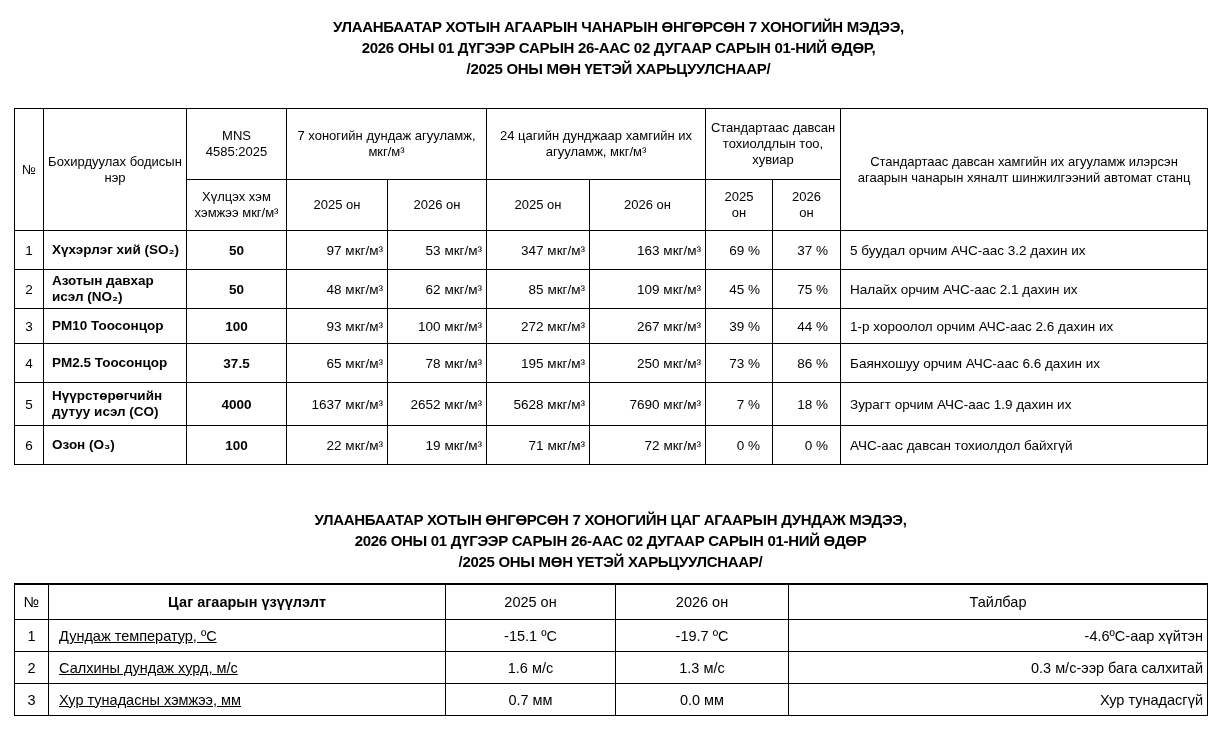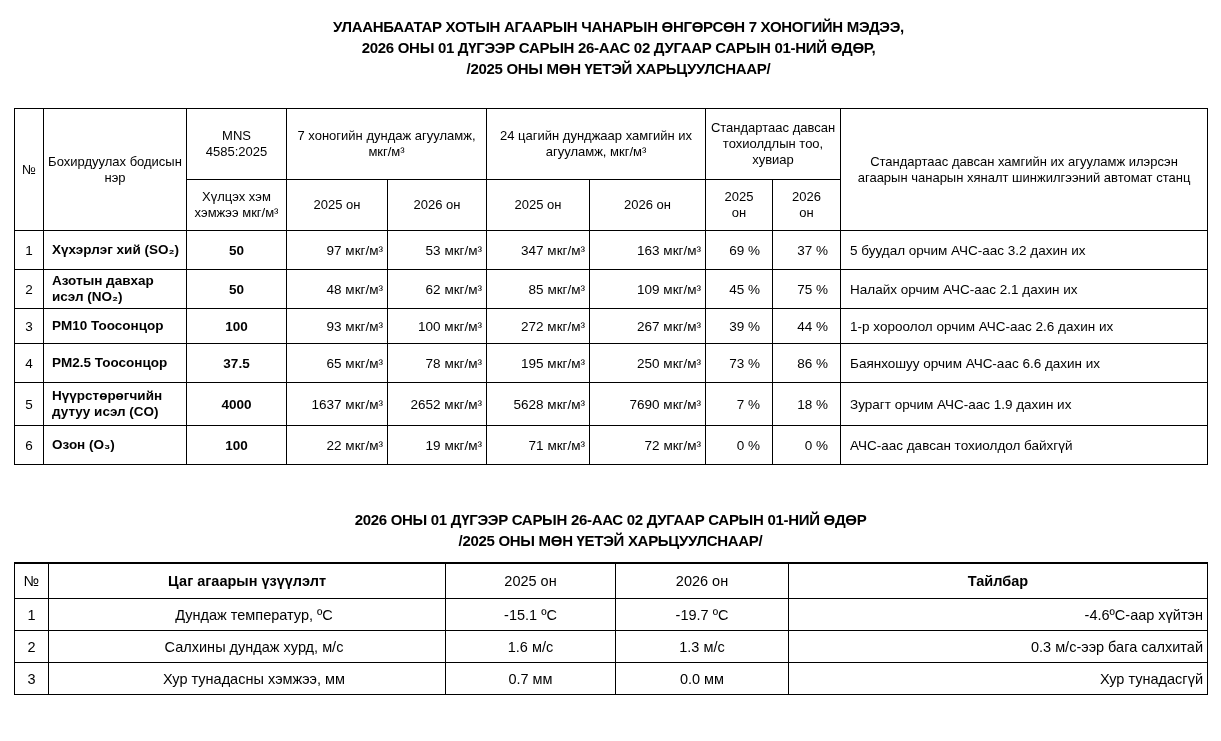--- a/index.html
+++ b/index.html
@@ -38,22 +38,22 @@
   .wrap-mns{display:inline-block;max-width:70px;}
   .nyr span{display:inline-block;max-width:36px;}
   
   .weather{border-top:2px solid #000;}
   .weather th{font-size:14.5px;line-height:17px;}
   .weather tr.wh th{height:30px;}
   .weather td{height:27px;font-size:14.5px;}
   .w-no{text-align:center;font-weight:normal;}
   .w-ind-h{text-align:center;font-weight:bold;border-radius:9px;}
   .w-yr-h{text-align:center;font-weight:normal;}
-  .w-note-h{text-align:center;font-weight:bold;border-radius:13px;}
-  .w-ind{text-align:center;padding-left:18px;}
+  .w-note-h{text-align:center;font-weight:normal;border-radius:13px;}
+  .w-ind{text-align:left;padding-left:10px;text-decoration:underline;}
   .w-val{text-align:center;}
   .w-note{text-align:right;padding-left:9px;}
 </style>
 </head>
 <body>
 
 <div class="title t1">
   <div>УЛААНБААТАР ХОТЫН АГААРЫН ЧАНАРЫН ӨНГӨРСӨН 7 ХОНОГИЙН МЭДЭЭ,</div>
   <div>2026 ОНЫ 01 ДҮГЭЭР САРЫН 26-ААС 02 ДУГААР САРЫН 01-НИЙ ӨДӨР,</div>
   <div>/2025 ОНЫ МӨН ҮЕТЭЙ ХАРЬЦУУЛСНААР/</div>
@@ -162,20 +162,21 @@
       <td class="c-num">71 мкг/м³</td>
       <td class="c-num">72 мкг/м³</td>
       <td class="c-pct">0 %</td>
       <td class="c-pct">0 %</td>
       <td class="c-station">АЧС-аас давсан тохиолдол байхгүй</td>
     </tr>
   </tbody>
 </table>
 
 <div class="title t2">
+  <div>УЛААНБААТАР ХОТЫН ӨНГӨРСӨН 7 ХОНОГИЙН ЦАГ АГААРЫН ДУНДАЖ МЭДЭЭ,</div>
   <div>2026 ОНЫ 01 ДҮГЭЭР САРЫН 26-ААС 02 ДУГААР САРЫН 01-НИЙ ӨДӨР</div>
   <div>/2025 ОНЫ МӨН ҮЕТЭЙ ХАРЬЦУУЛСНААР/</div>
 </div>
 
 <table class="weather">
   <colgroup>
     <col style="width:34px">
       <col style="width:397px">
       <col style="width:170px">
     <col style="width:173px">

